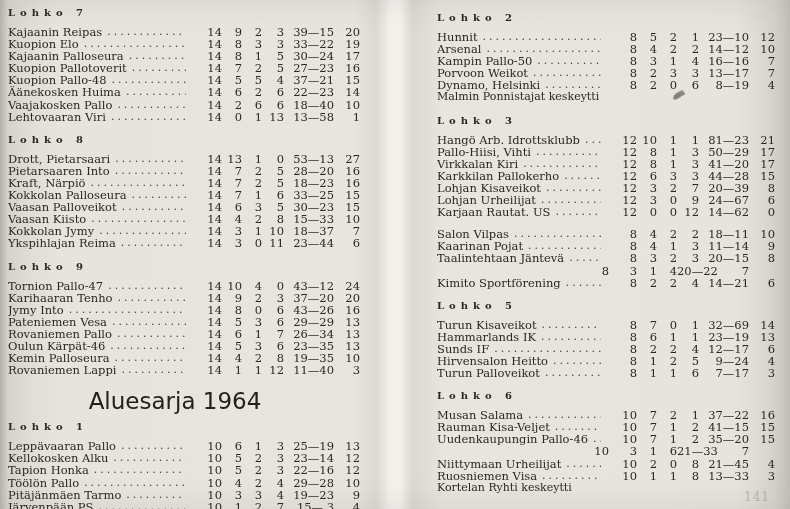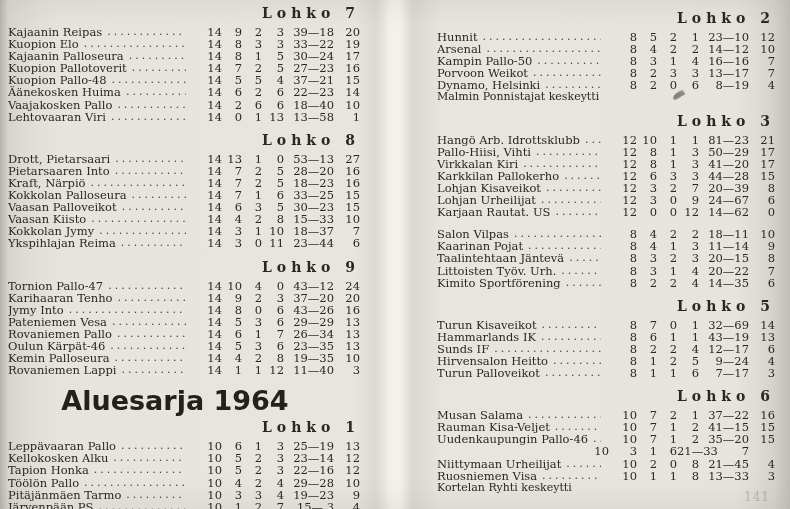--- a/index.html
+++ b/index.html
@@ -14,27 +14,27 @@
       #dcd8d2 47.6%, #f2f0eb 49.3%, #f4f2ed 50.6%, #dbd7d1 52.3%,
       #e8e5e0 56%, #e7e4de 93%, #d8d5cf 98%, #c9c6c0 100%);
     box-shadow: inset 0 0 34px rgba(40,36,28,.10);
   }
   .page{position:absolute;top:0;height:509px;box-sizing:border-box;}
   .page-left{left:8px;width:352px;padding-top:6px;}
   .page-right{left:437px;width:338px;padding-top:11px;}
   .page-left .group{margin-bottom:10px;}
   .page-right .group{margin-bottom:10px;}
   .group-title{
-    text-align:right;font-weight:bold;font-size:14px;
+    text-align:left;font-weight:bold;font-size:10px;
     letter-spacing:5px;line-height:14px;margin-bottom:6px;
     white-space:pre;
   }
   .big-heading{
-    font-family:"DejaVu Sans", sans-serif;font-weight:bold;
-    font-size:27px;line-height:30px;text-align:center;
+    font-family:"DejaVu Sans", sans-serif;font-weight:normal;
+    font-size:23px;line-height:30px;text-align:center;
     margin:4px 18px 4px 0;color:#23211c;
   }
   .row{
     display:grid;
     grid-template-columns:1fr 28px 20px 20px 22px 50px 26px;
     font-size:11.5px;line-height:12.1px;white-space:pre;
   }
   .num{text-align:right;}
   .name{display:flex;overflow:hidden;}
   .nm{white-space:pre;}
@@ -61,21 +61,21 @@
     font-size:12px;color:#83807a;opacity:.45;letter-spacing:1px;
   }
 </style>
 </head>
 <body>
 
 <div class="spread">
   <div class="page page-left" id="page-left">
       <div class="group">
         <div class="group-title">Lohko 7</div>
-        <div class="row"><div class="name"><span class="nm">Kajaanin Reipas</span><span class="leader"></span></div><div class="num">14</div><div class="num">9</div><div class="num">2</div><div class="num">3</div><div class="num">39—18</div><div class="num">20</div></div>
+        <div class="row"><div class="name"><span class="nm">Kajaanin Reipas</span><span class="leader"></span></div><div class="num">14</div><div class="num">9</div><div class="num">2</div><div class="num">3</div><div class="num">39—15</div><div class="num">20</div></div>
         <div class="row"><div class="name"><span class="nm">Kuopion Elo</span><span class="leader"></span></div><div class="num">14</div><div class="num">8</div><div class="num">3</div><div class="num">3</div><div class="num">33—22</div><div class="num">19</div></div>
         <div class="row"><div class="name"><span class="nm">Kajaanin Palloseura</span><span class="leader"></span></div><div class="num">14</div><div class="num">8</div><div class="num">1</div><div class="num">5</div><div class="num">30—24</div><div class="num">17</div></div>
         <div class="row"><div class="name"><span class="nm">Kuopion Pallotoverit</span><span class="leader"></span></div><div class="num">14</div><div class="num">7</div><div class="num">2</div><div class="num">5</div><div class="num">27—23</div><div class="num">16</div></div>
         <div class="row"><div class="name"><span class="nm">Kuopion Pallo-48</span><span class="leader"></span></div><div class="num">14</div><div class="num">5</div><div class="num">5</div><div class="num">4</div><div class="num">37—21</div><div class="num">15</div></div>
         <div class="row"><div class="name"><span class="nm">Äänekosken Huima</span><span class="leader"></span></div><div class="num">14</div><div class="num">6</div><div class="num">2</div><div class="num">6</div><div class="num">22—23</div><div class="num">14</div></div>
         <div class="row"><div class="name"><span class="nm">Vaajakosken Pallo</span><span class="leader"></span></div><div class="num">14</div><div class="num">2</div><div class="num">6</div><div class="num">6</div><div class="num">18—40</div><div class="num">10</div></div>
         <div class="row"><div class="name"><span class="nm">Lehtovaaran Viri</span><span class="leader"></span></div><div class="num">14</div><div class="num">0</div><div class="num">1</div><div class="num">13</div><div class="num">13—58</div><div class="num">1</div></div>
       </div>
       <div class="group">
         <div class="group-title">Lohko 8</div>
@@ -127,27 +127,27 @@
         <div class="row"><div class="name"><span class="nm">Virkkalan Kiri</span><span class="leader"></span></div><div class="num">12</div><div class="num">8</div><div class="num">1</div><div class="num">3</div><div class="num">41—20</div><div class="num">17</div></div>
         <div class="row"><div class="name"><span class="nm">Karkkilan Pallokerho</span><span class="leader"></span></div><div class="num">12</div><div class="num">6</div><div class="num">3</div><div class="num">3</div><div class="num">44—28</div><div class="num">15</div></div>
         <div class="row"><div class="name"><span class="nm">Lohjan Kisaveikot</span><span class="leader"></span></div><div class="num">12</div><div class="num">3</div><div class="num">2</div><div class="num">7</div><div class="num">20—39</div><div class="num">8</div></div>
         <div class="row"><div class="name"><span class="nm">Lohjan Urheilijat</span><span class="leader"></span></div><div class="num">12</div><div class="num">3</div><div class="num">0</div><div class="num">9</div><div class="num">24—67</div><div class="num">6</div></div>
         <div class="row"><div class="name"><span class="nm">Karjaan Rautat. US</span><span class="leader"></span></div><div class="num">12</div><div class="num">0</div><div class="num">0</div><div class="num">12</div><div class="num">14—62</div><div class="num">0</div></div>
       </div>
       <div class="group">
         <div class="row"><div class="name"><span class="nm">Salon Vilpas</span><span class="leader"></span></div><div class="num">8</div><div class="num">4</div><div class="num">2</div><div class="num">2</div><div class="num">18—11</div><div class="num">10</div></div>
         <div class="row"><div class="name"><span class="nm">Kaarinan Pojat</span><span class="leader"></span></div><div class="num">8</div><div class="num">4</div><div class="num">1</div><div class="num">3</div><div class="num">11—14</div><div class="num">9</div></div>
         <div class="row"><div class="name"><span class="nm">Taalintehtaan Jäntevä</span><span class="leader"></span></div><div class="num">8</div><div class="num">3</div><div class="num">2</div><div class="num">3</div><div class="num">20—15</div><div class="num">8</div></div>
-        <div class="row"><div class="name"><span class="nm">Littoisten Työv. Urh.</span><span class="leader"></span></div><div class="num">8</div><div class="num">3</div><div class="num">1</div><div class="num">4</div><div class="num">20—22</div><div class="num">7</div></div>
-        <div class="row"><div class="name"><span class="nm">Kimito Sportförening</span><span class="leader"></span></div><div class="num">8</div><div class="num">2</div><div class="num">2</div><div class="num">4</div><div class="num">14—35</div><div class="num">6</div></div>
+        <div class="row"><div class="num">8</div><div class="num">3</div><div class="num">1</div><div class="num">4</div><div class="num">20—22</div><div class="num">7</div></div>
+        <div class="row"><div class="name"><span class="nm">Kimito Sportförening</span><span class="leader"></span></div><div class="num">8</div><div class="num">2</div><div class="num">2</div><div class="num">4</div><div class="num">14—21</div><div class="num">6</div></div>
       </div>
       <div class="group">
         <div class="group-title">Lohko 5</div>
         <div class="row"><div class="name"><span class="nm">Turun Kisaveikot</span><span class="leader"></span></div><div class="num">8</div><div class="num">7</div><div class="num">0</div><div class="num">1</div><div class="num">32—69</div><div class="num">14</div></div>
-        <div class="row"><div class="name"><span class="nm">Hammarlands IK</span><span class="leader"></span></div><div class="num">8</div><div class="num">6</div><div class="num">1</div><div class="num">1</div><div class="num">43—19</div><div class="num">13</div></div>
+        <div class="row"><div class="name"><span class="nm">Hammarlands IK</span><span class="leader"></span></div><div class="num">8</div><div class="num">6</div><div class="num">1</div><div class="num">1</div><div class="num">23—19</div><div class="num">13</div></div>
         <div class="row"><div class="name"><span class="nm">Sunds IF</span><span class="leader"></span></div><div class="num">8</div><div class="num">2</div><div class="num">2</div><div class="num">4</div><div class="num">12—17</div><div class="num">6</div></div>
         <div class="row"><div class="name"><span class="nm">Hirvensalon Heitto</span><span class="leader"></span></div><div class="num">8</div><div class="num">1</div><div class="num">2</div><div class="num">5</div><div class="num">9—24</div><div class="num">4</div></div>
         <div class="row"><div class="name"><span class="nm">Turun Palloveikot</span><span class="leader"></span></div><div class="num">8</div><div class="num">1</div><div class="num">1</div><div class="num">6</div><div class="num">7—17</div><div class="num">3</div></div>
       </div>
       <div class="group">
         <div class="group-title">Lohko 6</div>
         <div class="row"><div class="name"><span class="nm">Musan Salama</span><span class="leader"></span></div><div class="num">10</div><div class="num">7</div><div class="num">2</div><div class="num">1</div><div class="num">37—22</div><div class="num">16</div></div>
         <div class="row"><div class="name"><span class="nm">Rauman Kisa-Veljet</span><span class="leader"></span></div><div class="num">10</div><div class="num">7</div><div class="num">1</div><div class="num">2</div><div class="num">41—15</div><div class="num">15</div></div>
         <div class="row"><div class="name"><span class="nm">Uudenkaupungin Pallo-46</span><span class="leader"></span></div><div class="num">10</div><div class="num">7</div><div class="num">1</div><div class="num">2</div><div class="num">35—20</div><div class="num">15</div></div>
         <div class="row"><div class="num">10</div><div class="num">3</div><div class="num">1</div><div class="num">6</div><div class="num">21—33</div><div class="num">7</div></div>

